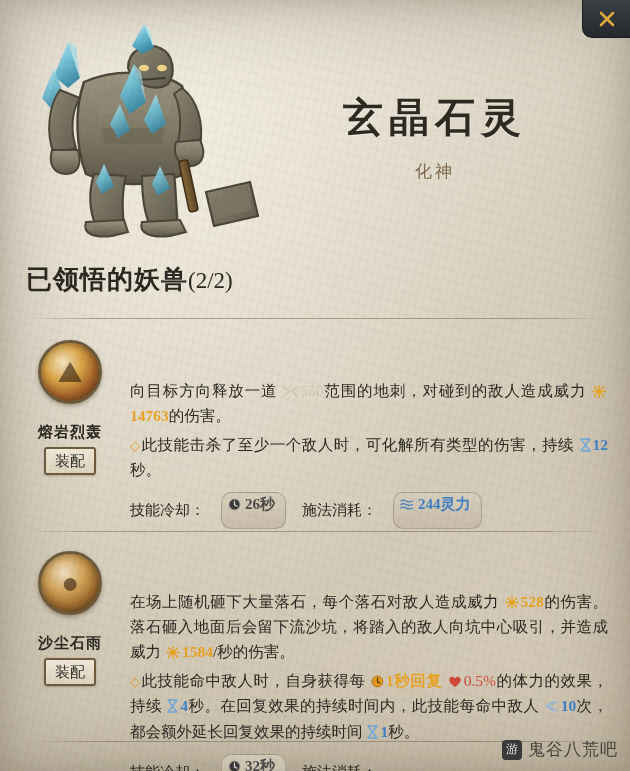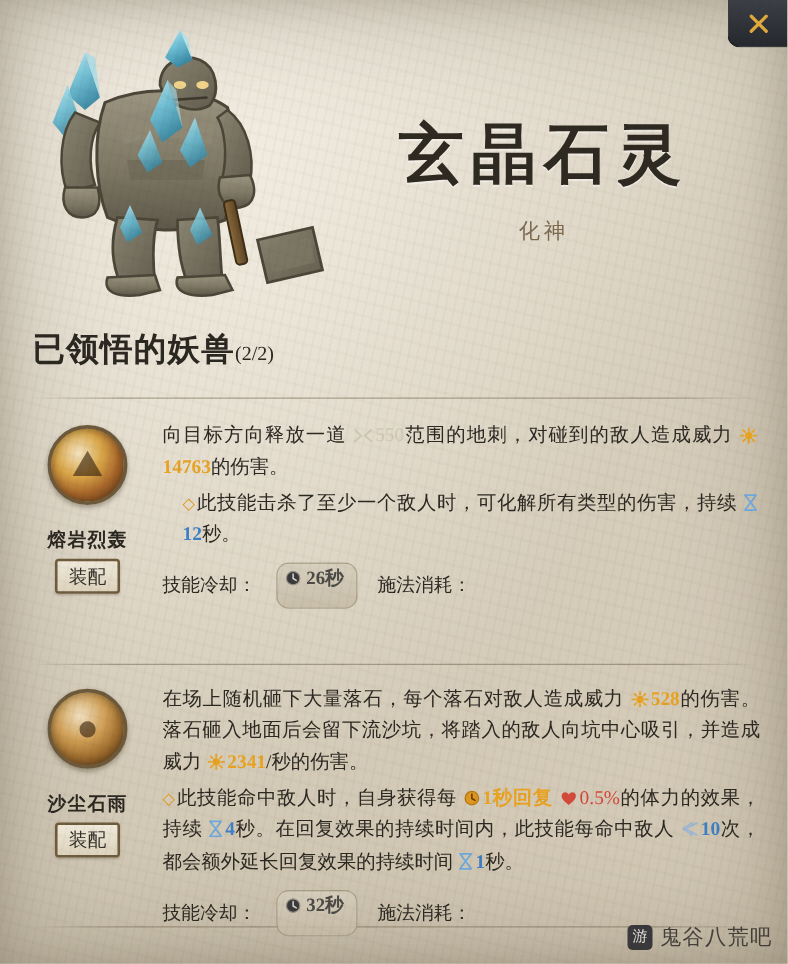--- a/index.html
+++ b/index.html
@@ -64,21 +64,21 @@
 
   .title-block {
     position: absolute;
     left: 285px; top: 90px;
     width: 300px;
     text-align: center;
   }
   .beast-name {
     font-family: "Liberation Serif", serif;
     font-weight: bold;
-    font-size: 52px;
+    font-size: 40px;
     letter-spacing: 6px;
     color: #2e2a22;
     text-shadow: 0 1px 0 rgba(255,255,255,0.45);
     line-height: 1.1;
   }
   .beast-realm {
     margin-top: 20px;
     font-family: "Liberation Serif", serif;
     font-size: 17px;
     letter-spacing: 3px;
@@ -90,21 +90,21 @@
     position: absolute;
     left: 26px; top: 262px;
     font-family: "Liberation Serif", serif;
     font-weight: bold;
     font-size: 26px;
     color: #2b2721;
     letter-spacing: 1px;
   }
   .section-title .count {
     font-weight: normal;
-    font-size: 16px;
+    font-size: 23px;
     letter-spacing: 0;
   }
 
   .divider {
     position: absolute;
     left: 24px; right: 24px;
     height: 1px;
     background: linear-gradient(90deg, rgba(120,106,84,0) 0%, rgba(120,106,84,0.55) 12%, rgba(120,106,84,0.55) 88%, rgba(120,106,84,0) 100%);
   }
   #div1 { top: 318px; }
@@ -170,20 +170,21 @@
     position: absolute;
     left: 130px; right: 22px;
     top: 4px;
   }
   .desc {
     font-family: "Liberation Serif", serif;
     font-size: 15.5px;
     line-height: 1.62;
     color: #2c2822;
     text-align: justify;
+    margin-top: 42px;
   }
   .desc-special { color: #2c2822; }
   .diamond {
     color: #e0971f;
     font-size: 13px;
     margin-right: 1px;
   }
   .num-dmg { color: #e8a323; font-weight: bold; }
   .num-red { color: #d24a3a; font-weight: normal; }
   .num-blue { color: #3f7fc4; font-weight: bold; }
@@ -350,37 +351,43 @@
           <path d="M1 2 L6 6.5 L1 11 M14 2 L9 6.5 L14 11" stroke="#cfc7b5" stroke-width="1.7" fill="none" stroke-linecap="round"></path>
         </svg><span class="num-range">550</span><span>范围的地刺，对碰到的敌人造成威力</span>
         <svg class="inline-ico" width="14" height="13" viewBox="0 0 14 13">
           <circle cx="7" cy="6.5" r="3" fill="#e8a323"></circle>
           <g stroke="#e8a323" stroke-width="1.5" stroke-linecap="round">
             <path d="M7 0.5 V2.6 M7 10.4 V12.5 M0.8 6.5 H2.9 M11.1 6.5 H13.2 M2.6 2.1 L4 3.5 M10 9.5 L11.4 10.9 M11.4 2.1 L10 3.5 M4 9.5 L2.6 10.9"></path>
           </g>
         </svg><span class="num-dmg">14763</span><span>的伤害。</span>
       </div>
 
-      <div class="desc desc-special" style="margin-top:4px;margin-left:16px;">
+      <div class="desc desc-special" style="margin-top:4px;">
         <span class="diamond">◇</span><span>此技能击杀了至少一个敌人时，可化解所有类型的伤害，持续</span>
         <svg class="inline-ico" width="11" height="14" viewBox="0 0 11 14">
           <path d="M1 1 H10 L5.5 7 L10 13 H1 L5.5 7 Z" fill="none" stroke="#6fa8dc" stroke-width="1.4" stroke-linejoin="round"></path>
         </svg><span class="num-blue">12</span><span>秒。</span>
       </div>
 
       <div class="stat-row">
         <span class="stat-label">技能冷却：</span>
         <span class="stat-chip">
           <svg width="13" height="13" viewBox="0 0 13 13">
             <circle cx="6.5" cy="6.5" r="5.4" fill="#3a3a3c" stroke="#9a948a" stroke-width="1"></circle>
             <path d="M6.5 3.2 V6.8 L9 8.3" stroke="#ded8cc" stroke-width="1.2" fill="none" stroke-linecap="round"></path>
           </svg>
           <span class="chip-cd">26秒</span>
         </span>
         <span class="stat-label">施法消耗：</span>
+        <span class="stat-chip">
+          <svg width="14" height="13" viewBox="0 0 14 13">
+            <path d="M1 3 Q3.5 1.2 6 3 T12.5 3 M1 6.5 Q3.5 4.7 6 6.5 T12.5 6.5 M1 10 Q3.5 8.2 6 10 T12.5 10" stroke="#3f7fc4" stroke-width="1.3" fill="none" stroke-linecap="round"></path>
+          </svg>
+          <span class="chip-mp">244灵力</span>
+        </span>
       </div>
     </div>
   </div>
 
   <div class="skill" id="skill-1">
     <div class="skill-left">
       <div class="skill-icon icon-sand">
         <div class="glyph">●</div>
       </div>
       <div class="skill-name">沙尘石雨</div>
@@ -394,21 +401,21 @@
           <circle cx="7" cy="6.5" r="3" fill="#e8a323"></circle>
           <g stroke="#e8a323" stroke-width="1.5" stroke-linecap="round">
             <path d="M7 0.5 V2.6 M7 10.4 V12.5 M0.8 6.5 H2.9 M11.1 6.5 H13.2 M2.6 2.1 L4 3.5 M10 9.5 L11.4 10.9 M11.4 2.1 L10 3.5 M4 9.5 L2.6 10.9"></path>
           </g>
         </svg><span class="num-dmg">528</span><span>的伤害。落石砸入地面后会留下流沙坑，将踏入的敌人向坑中心吸引，并造成威力</span>
         <svg class="inline-ico" width="14" height="13" viewBox="0 0 14 13">
           <circle cx="7" cy="6.5" r="3" fill="#e8a323"></circle>
           <g stroke="#e8a323" stroke-width="1.5" stroke-linecap="round">
             <path d="M7 0.5 V2.6 M7 10.4 V12.5 M0.8 6.5 H2.9 M11.1 6.5 H13.2 M2.6 2.1 L4 3.5 M10 9.5 L11.4 10.9 M11.4 2.1 L10 3.5 M4 9.5 L2.6 10.9"></path>
           </g>
-        </svg><span class="num-dmg">2341</span><span>/秒的伤害。</span>
+        </svg><span class="num-dmg">1584</span><span>/秒的伤害。</span>
       </div>
 
       <div class="desc desc-special" style="margin-top:4px;">
         <span class="diamond">◇</span><span>此技能命中敌人时，自身获得每</span>
         <svg class="inline-ico" width="13" height="13" viewBox="0 0 13 13">
           <circle cx="6.5" cy="6.5" r="5.4" fill="#e0971f" stroke="#b37713" stroke-width="1"></circle>
           <path d="M6.5 3.2 V6.8 L9 8.3" stroke="#5a3c08" stroke-width="1.2" fill="none" stroke-linecap="round"></path>
         </svg><span class="num-dmg">1秒回复</span>
         <svg class="inline-ico" width="14" height="13" viewBox="0 0 14 13">
           <path d="M7 12 C2 8.4 0.6 5.6 1.6 3.4 C2.6 1.2 5.4 1.2 7 3.6 C8.6 1.2 11.4 1.2 12.4 3.4 C13.4 5.6 12 8.4 7 12 Z" fill="#d24a3a"></path>

